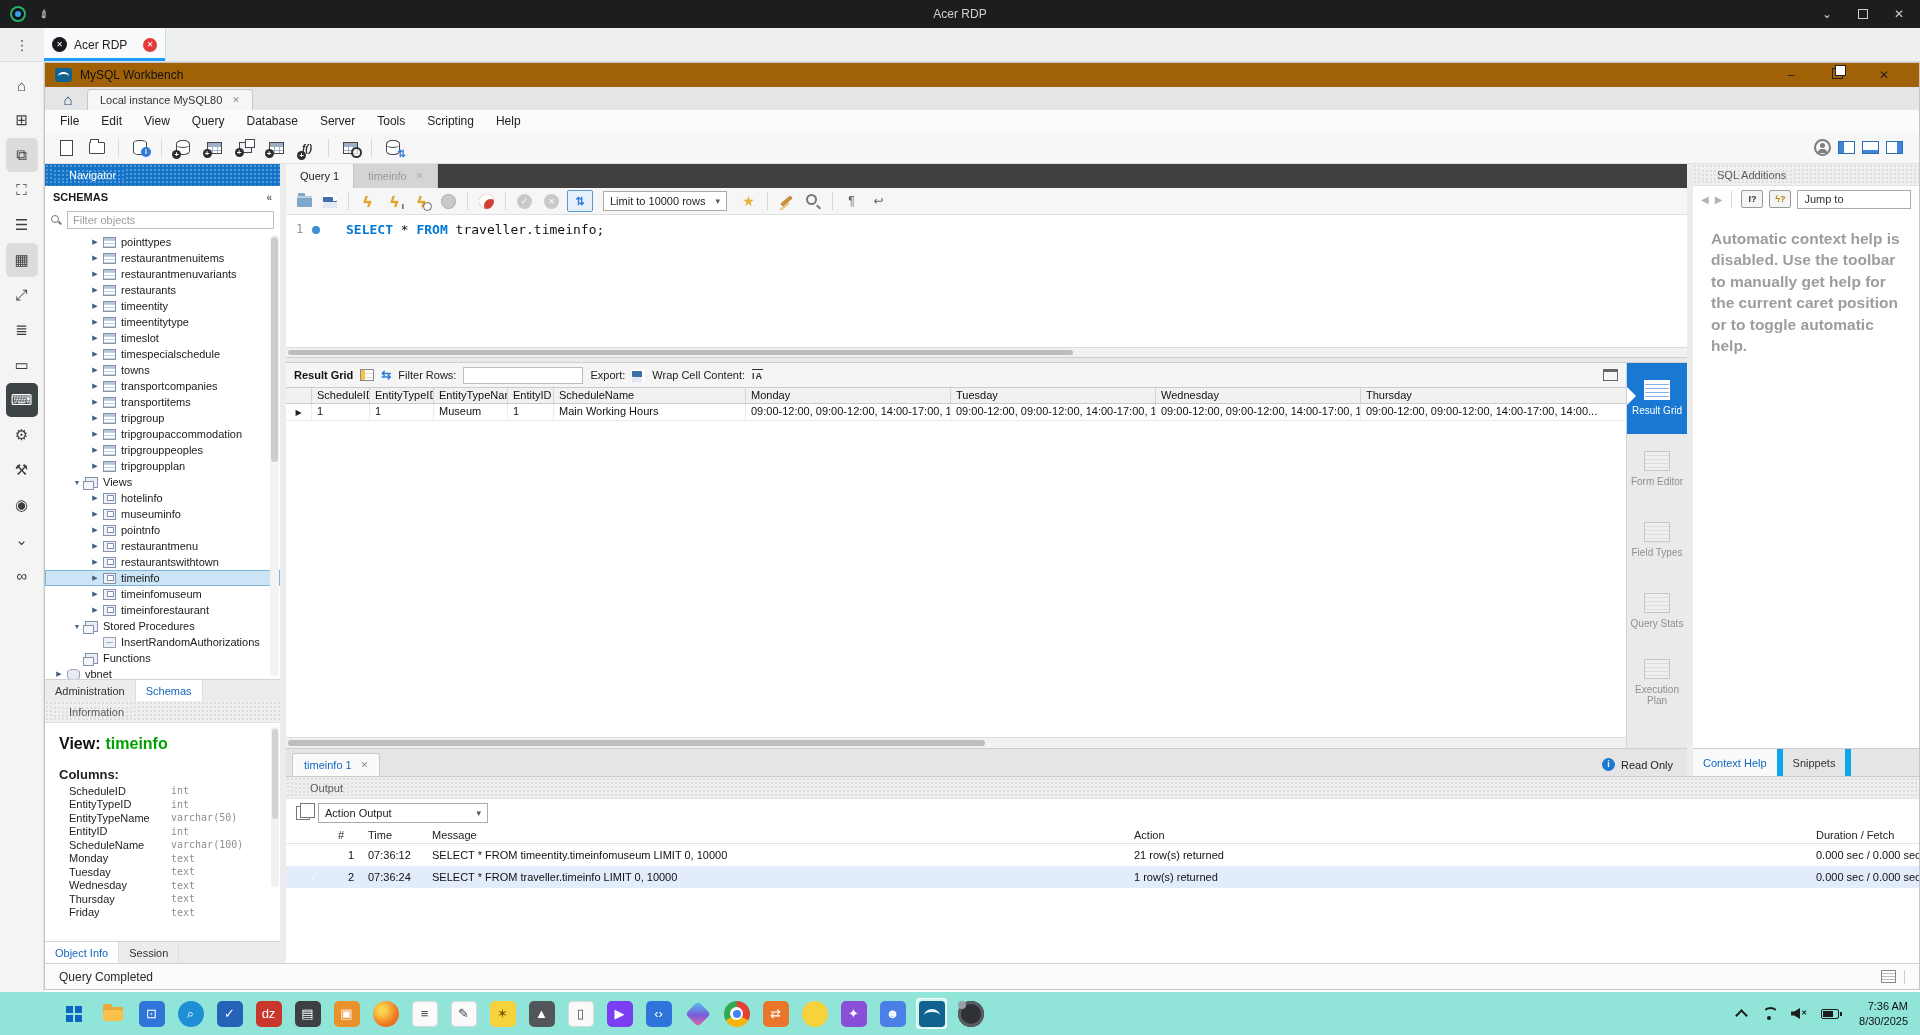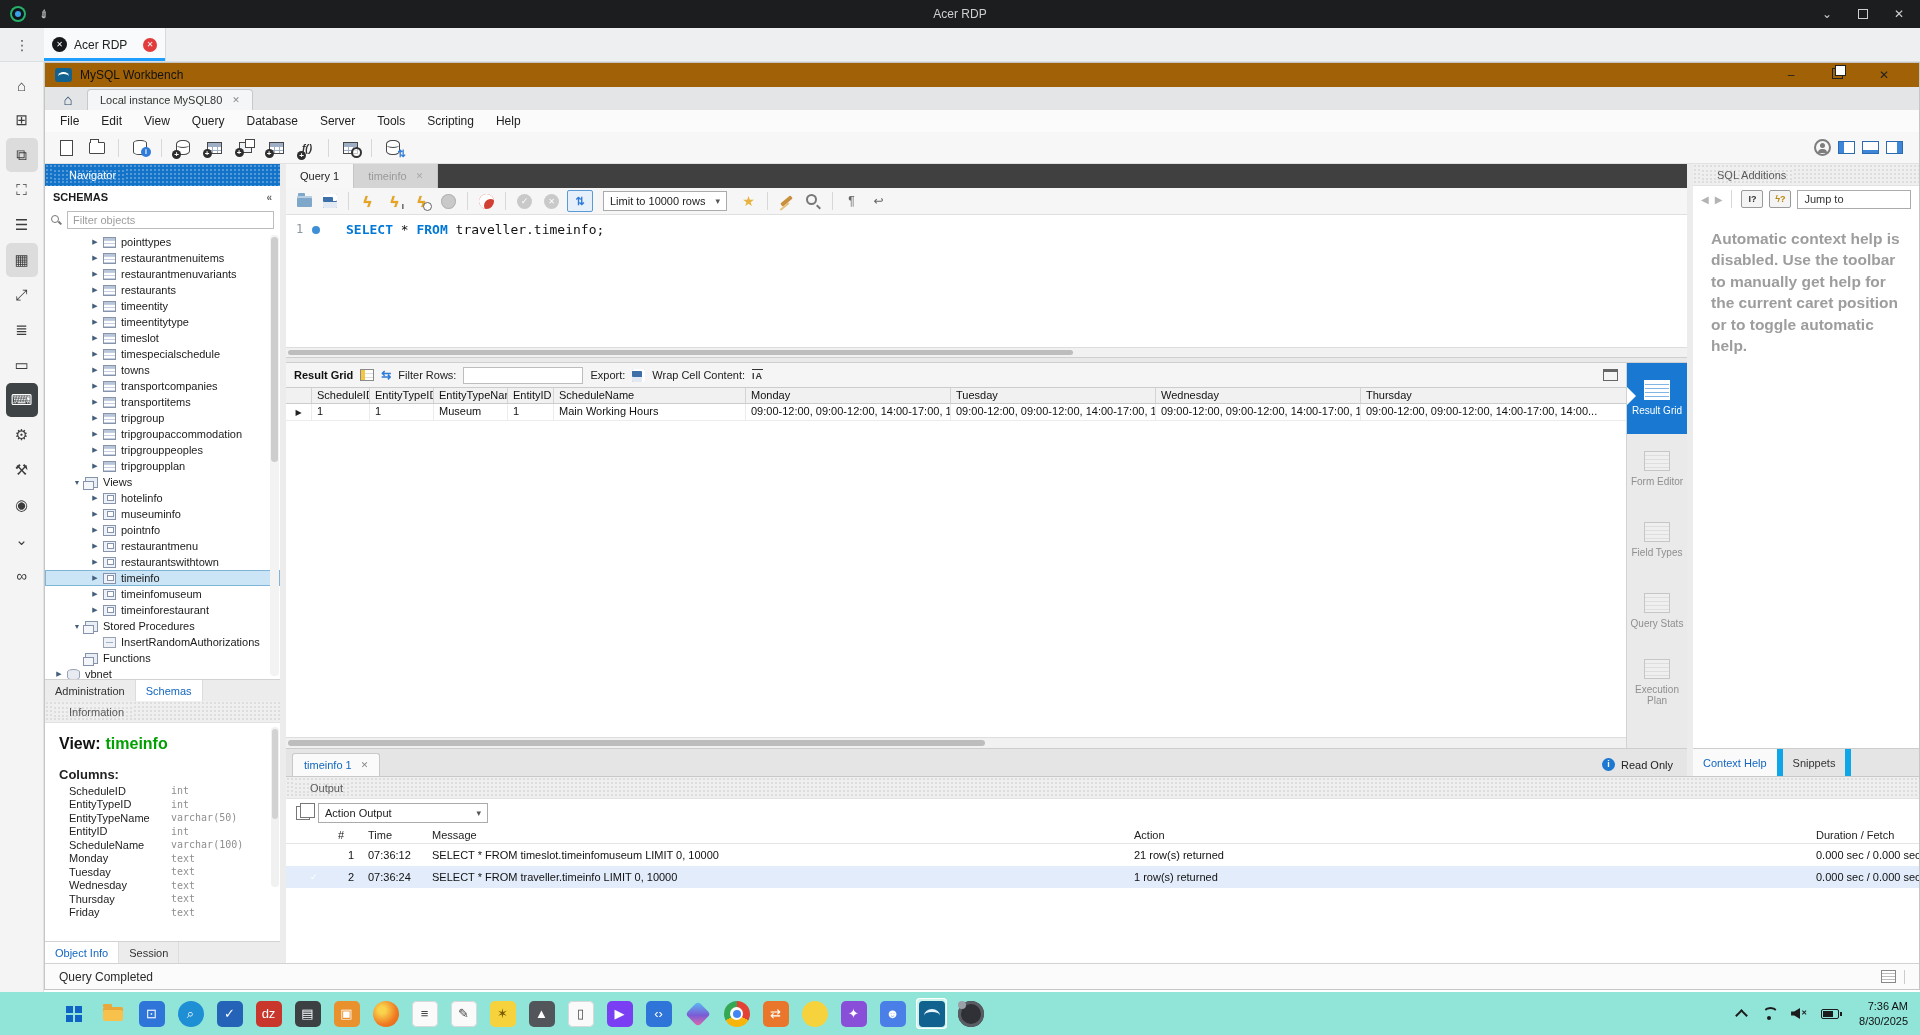--- a/index.html
+++ b/index.html
@@ -885,21 +885,21 @@
             <span class="oc">#</span>
               <span class="oc">Time</span>
               <span class="oc">Message</span>
               <span class="oc">Action</span>
               <span class="oc">Duration / Fetch</span>
           </div>
           <div class="out-row">
               <span class="oc"><span class="okc"></span></span>
               <span class="oc num">1</span>
               <span class="oc">07:36:12</span>
-              <span class="oc">SELECT * FROM timeslot.timeinfomuseum LIMIT 0, 10000</span>
+              <span class="oc">SELECT * FROM timeentity.timeinfomuseum LIMIT 0, 10000</span>
               <span class="oc">21 row(s) returned</span>
               <span class="oc">0.000 sec / 0.000 sec</span>
             </div>
             <div class="out-row highlight">
               <span class="oc"><span class="okc"></span></span>
               <span class="oc num">2</span>
               <span class="oc">07:36:24</span>
               <span class="oc">SELECT * FROM traveller.timeinfo LIMIT 0, 10000</span>
               <span class="oc">1 row(s) returned</span>
               <span class="oc">0.000 sec / 0.000 sec</span>

